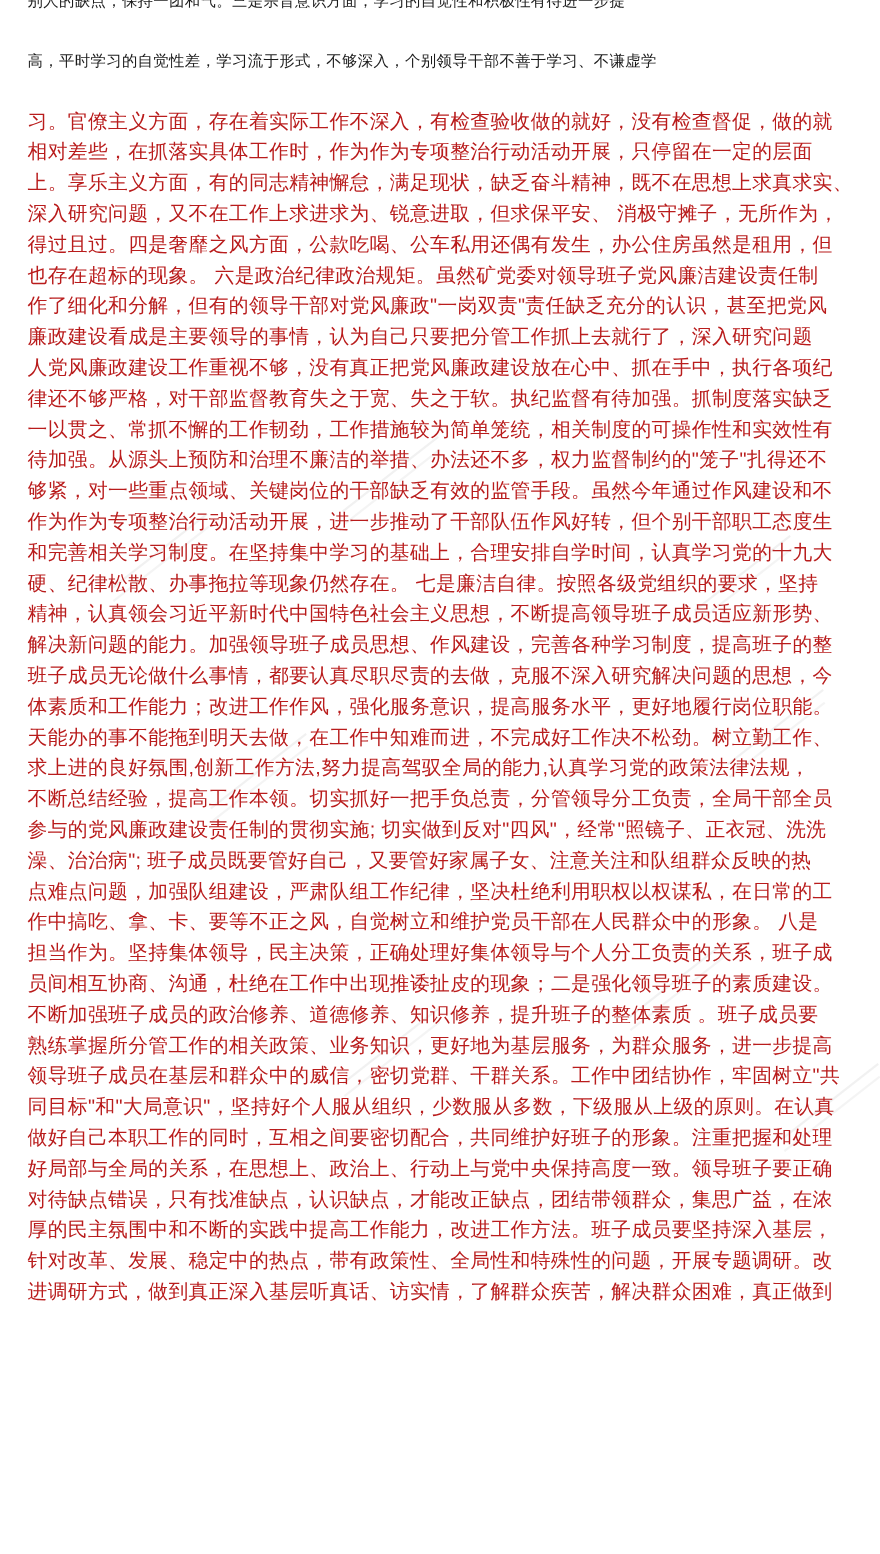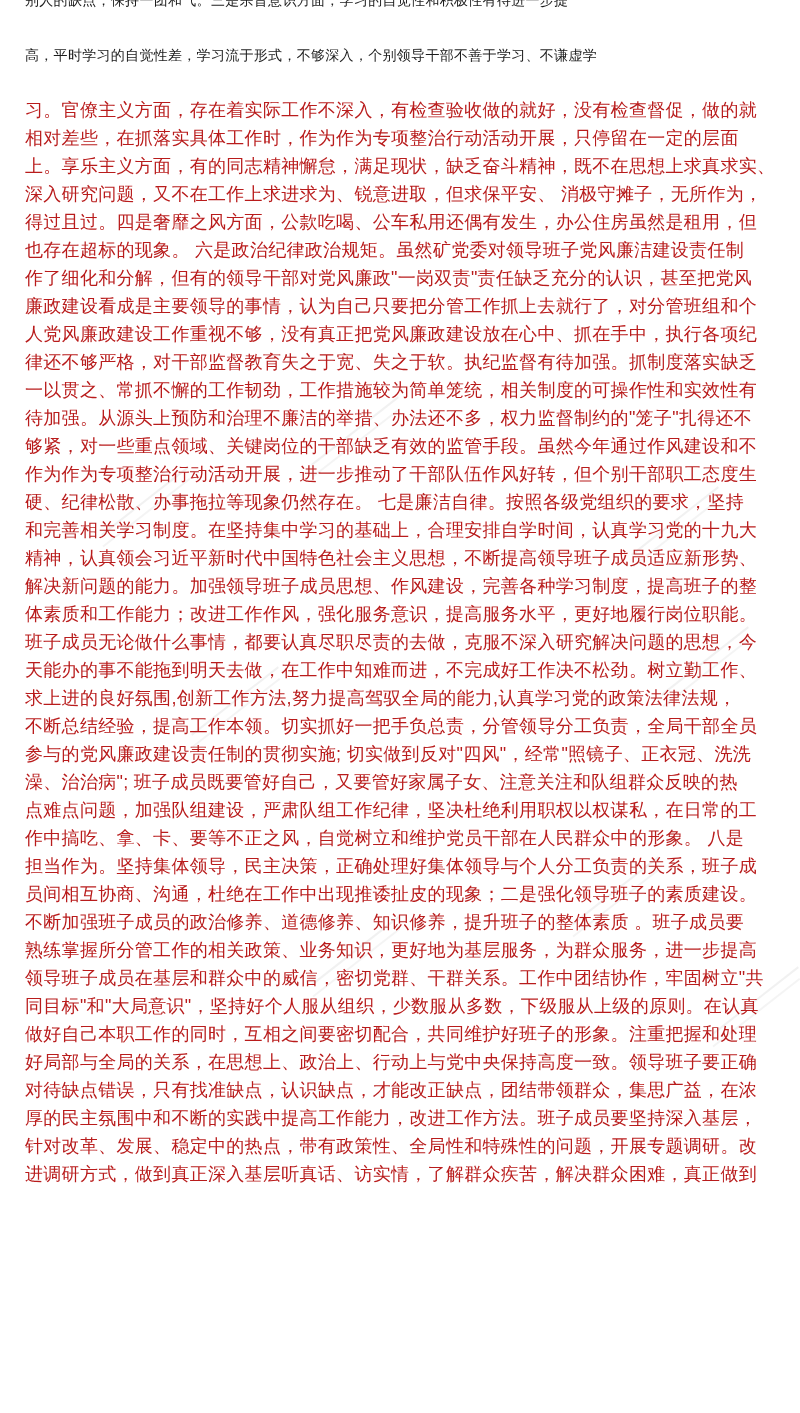--- a/index.html
+++ b/index.html
@@ -90,33 +90,33 @@
   <div id="intro-line" class="top-line">高，平时学习的自觉性差，学习流于形式，不够深入，个别领导干部不善于学习、不谦虚学</div>
 
   <div id="body-lines">
       <div class="doc-line">习。官僚主义方面，存在着实际工作不深入，有检查验收做的就好，没有检查督促，做的就</div>
       <div class="doc-line">相对差些，在抓落实具体工作时，作为作为专项整治行动活动开展，只停留在一定的层面</div>
       <div class="doc-line">上。享乐主义方面，有的同志精神懈怠，满足现状，缺乏奋斗精神，既不在思想上求真求实、</div>
       <div class="doc-line">深入研究问题，又不在工作上求进求为、锐意进取，但求保平安、 消极守摊子，无所作为，</div>
       <div class="doc-line">得过且过。四是奢靡之风方面，公款吃喝、公车私用还偶有发生，办公住房虽然是租用，但</div>
       <div class="doc-line">也存在超标的现象。 六是政治纪律政治规矩。虽然矿党委对领导班子党风廉洁建设责任制</div>
       <div class="doc-line">作了细化和分解，但有的领导干部对党风廉政"一岗双责"责任缺乏充分的认识，甚至把党风</div>
-      <div class="doc-line">廉政建设看成是主要领导的事情，认为自己只要把分管工作抓上去就行了，对分管班组和个</div>
+      <div class="doc-line">廉政建设看成是主要领导的事情，认为自己只要把分管工作抓上去就行了，深入研究问题</div>
       <div class="doc-line">人党风廉政建设工作重视不够，没有真正把党风廉政建设放在心中、抓在手中，执行各项纪</div>
       <div class="doc-line">律还不够严格，对干部监督教育失之于宽、失之于软。执纪监督有待加强。抓制度落实缺乏</div>
       <div class="doc-line">一以贯之、常抓不懈的工作韧劲，工作措施较为简单笼统，相关制度的可操作性和实效性有</div>
       <div class="doc-line">待加强。从源头上预防和治理不廉洁的举措、办法还不多，权力监督制约的"笼子"扎得还不</div>
       <div class="doc-line">够紧，对一些重点领域、关键岗位的干部缺乏有效的监管手段。虽然今年通过作风建设和不</div>
       <div class="doc-line">作为作为专项整治行动活动开展，进一步推动了干部队伍作风好转，但个别干部职工态度生</div>
+      <div class="doc-line">和完善相关学习制度。在坚持集中学习的基础上，合理安排自学时间，认真学习党的十九大</div>
       <div class="doc-line">硬、纪律松散、办事拖拉等现象仍然存在。 七是廉洁自律。按照各级党组织的要求，坚持</div>
-      <div class="doc-line">和完善相关学习制度。在坚持集中学习的基础上，合理安排自学时间，认真学习党的十九大</div>
       <div class="doc-line">精神，认真领会习近平新时代中国特色社会主义思想，不断提高领导班子成员适应新形势、</div>
       <div class="doc-line">解决新问题的能力。加强领导班子成员思想、作风建设，完善各种学习制度，提高班子的整</div>
+      <div class="doc-line">班子成员无论做什么事情，都要认真尽职尽责的去做，克服不深入研究解决问题的思想，今</div>
       <div class="doc-line">体素质和工作能力；改进工作作风，强化服务意识，提高服务水平，更好地履行岗位职能。</div>
-      <div class="doc-line">班子成员无论做什么事情，都要认真尽职尽责的去做，克服不深入研究解决问题的思想，今</div>
       <div class="doc-line">天能办的事不能拖到明天去做，在工作中知难而进，不完成好工作决不松劲。树立勤工作、</div>
       <div class="doc-line">求上进的良好氛围,创新工作方法,努力提高驾驭全局的能力,认真学习党的政策法律法规，</div>
       <div class="doc-line">不断总结经验，提高工作本领。切实抓好一把手负总责，分管领导分工负责，全局干部全员</div>
       <div class="doc-line">参与的党风廉政建设责任制的贯彻实施; 切实做到反对"四风"，经常"照镜子、正衣冠、洗洗</div>
       <div class="doc-line">澡、治治病"; 班子成员既要管好自己，又要管好家属子女、注意关注和队组群众反映的热</div>
       <div class="doc-line">点难点问题，加强队组建设，严肃队组工作纪律，坚决杜绝利用职权以权谋私，在日常的工</div>
       <div class="doc-line">作中搞吃、拿、卡、要等不正之风，自觉树立和维护党员干部在人民群众中的形象。 八是</div>
       <div class="doc-line">担当作为。坚持集体领导，民主决策，正确处理好集体领导与个人分工负责的关系，班子成</div>
       <div class="doc-line">员间相互协商、沟通，杜绝在工作中出现推诿扯皮的现象；二是强化领导班子的素质建设。</div>
       <div class="doc-line">不断加强班子成员的政治修养、道德修养、知识修养，提升班子的整体素质 。班子成员要</div>

